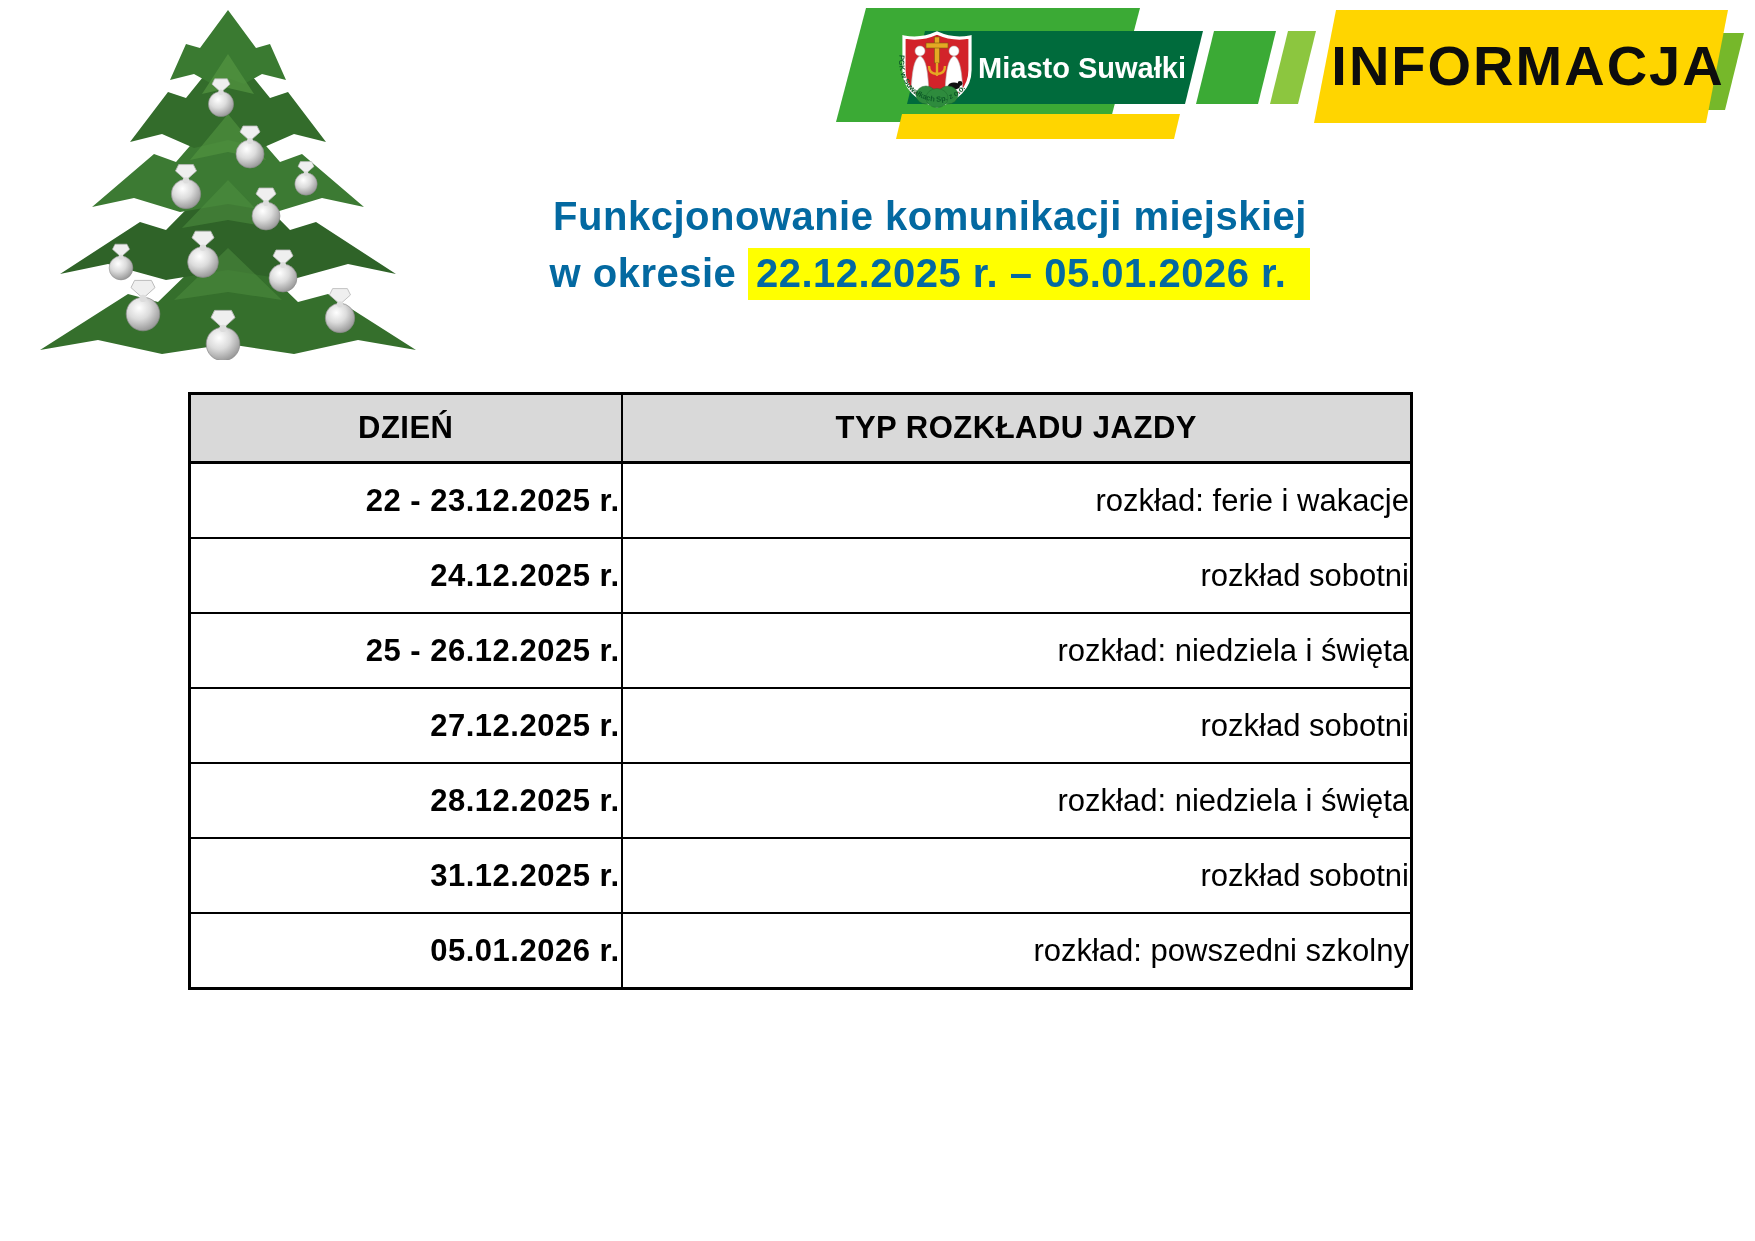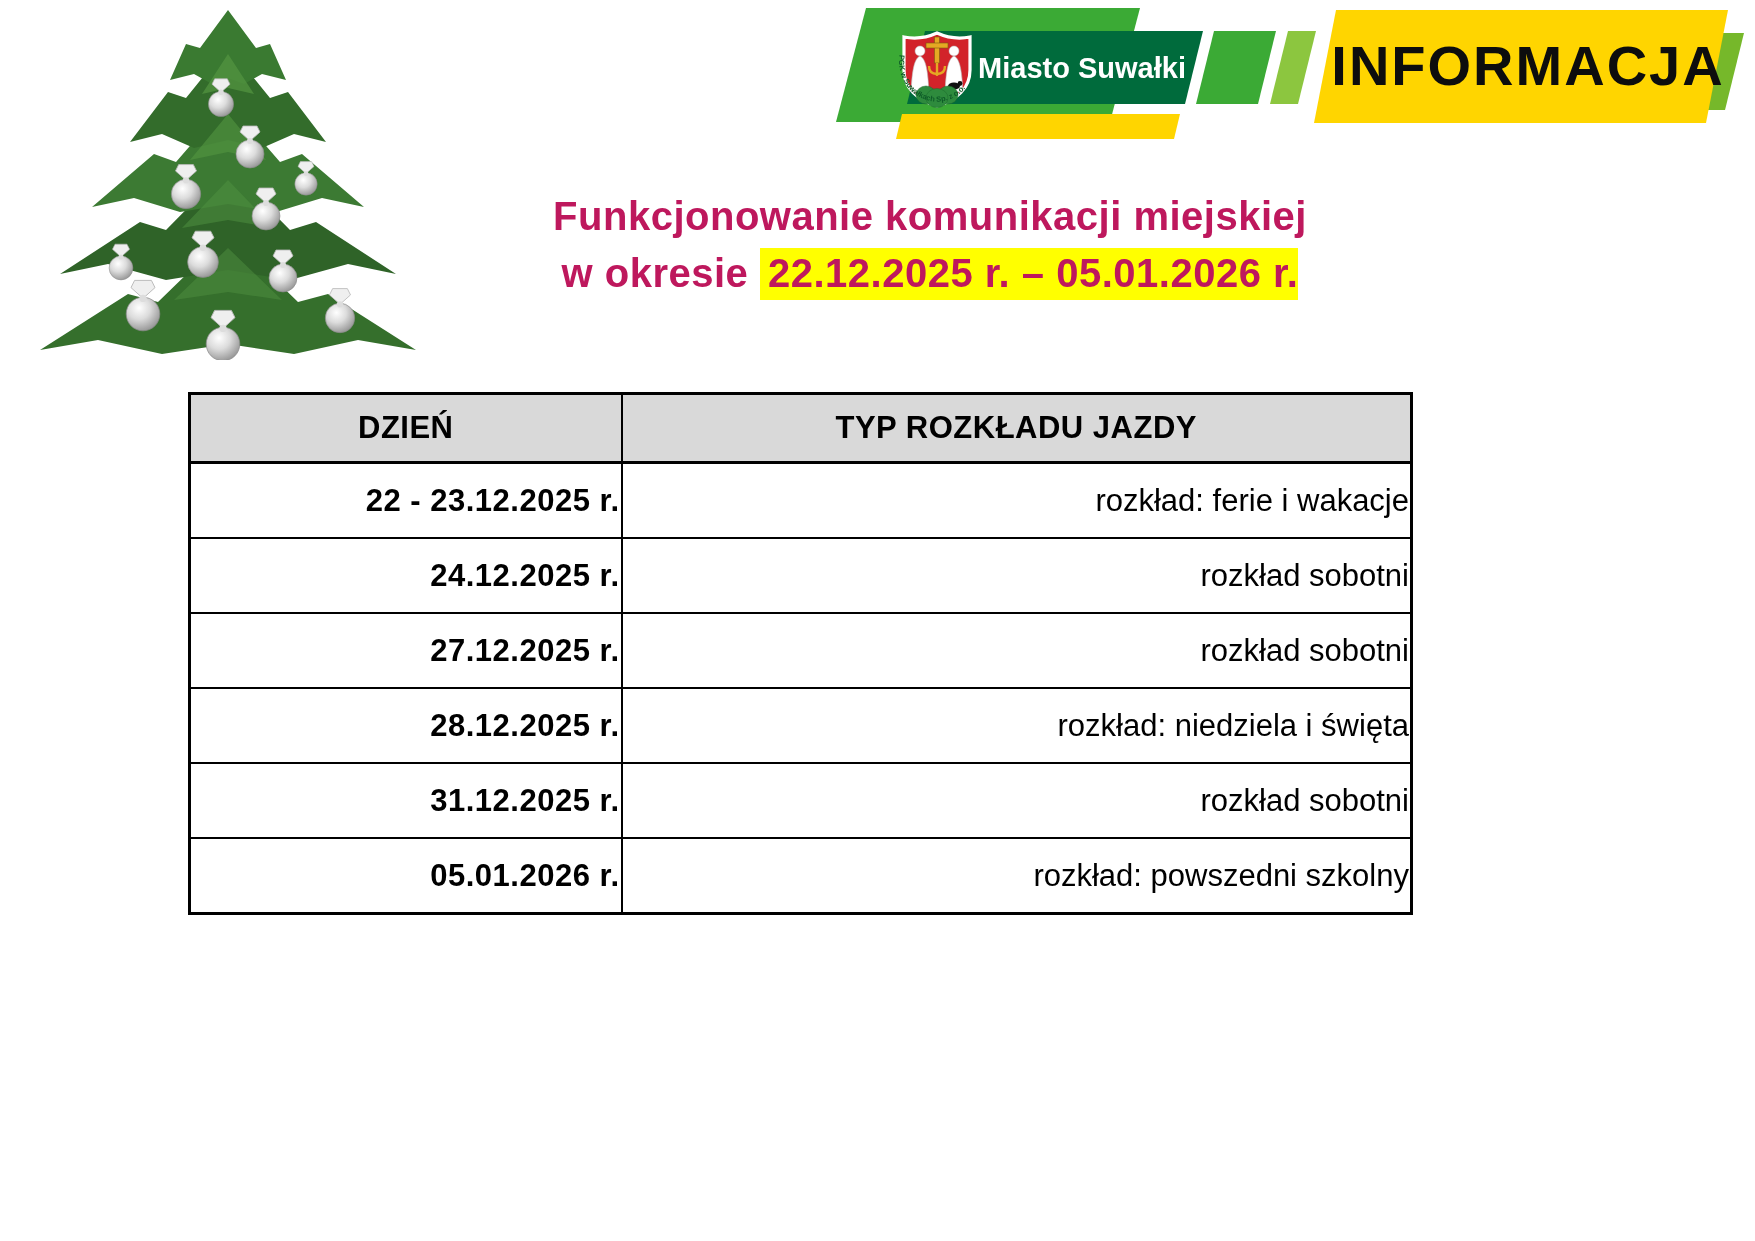--- a/index.html
+++ b/index.html
@@ -5,24 +5,24 @@
   html,body { margin:0; padding:0; background:#ffffff; }
   .page {
     position:relative; width:1755px; height:1241px; background:#ffffff;
     font-family:"Liberation Sans", sans-serif; overflow:hidden;
   }
   .banner-svg { position:absolute; left:0; top:0; }
   .tree-svg   { position:absolute; left:18px; top:2px; }
 
   .title-block {
     position:absolute; left:400px; top:188px; width:1060px;
-    text-align:center; color:#be185d; font-weight:bold;
+    text-align:center; color:#0369a1; font-weight:bold;
     font-size:40px; line-height:57px; letter-spacing:0.5px;
   }
-  .hl { background:#ffff00; padding:3px 0 5px 8px;text-align:right; }
+  .hl { background:#ffff00; padding:3px 24px 5px 8px;text-align:right; }
 
   table.schedule {
     position:absolute; left:188px; top:392px; width:1222px;
     border-collapse:collapse; table-layout:fixed;
     border:3px solid #000; font-size:31px; color:#000000;
   }
   table.schedule th, table.schedule td { border:2px solid #000;text-align:right; }
   table.schedule th {
     background:#d9d9d9; font-weight:bold; height:64px;
     text-align:center; border-bottom:3px solid #000; letter-spacing:0.5px;
@@ -150,20 +150,24 @@
     <tbody>
       <tr>
         <td class="day">22 - 23.12.2025 r.</td>
         <td class="type">rozkład: ferie i wakacje</td>
       </tr>
       <tr>
         <td class="day">24.12.2025 r.</td>
         <td class="type">rozkład sobotni</td>
       </tr>
       <tr>
+        <td class="day">25 - 26.12.2025 r.</td>
+        <td class="type">rozkład: niedziela i święta</td>
+      </tr>
+      <tr>
         <td class="day">27.12.2025 r.</td>
         <td class="type">rozkład sobotni</td>
       </tr>
       <tr>
         <td class="day">28.12.2025 r.</td>
         <td class="type">rozkład: niedziela i święta</td>
       </tr>
       <tr>
         <td class="day">31.12.2025 r.</td>
         <td class="type">rozkład sobotni</td>

